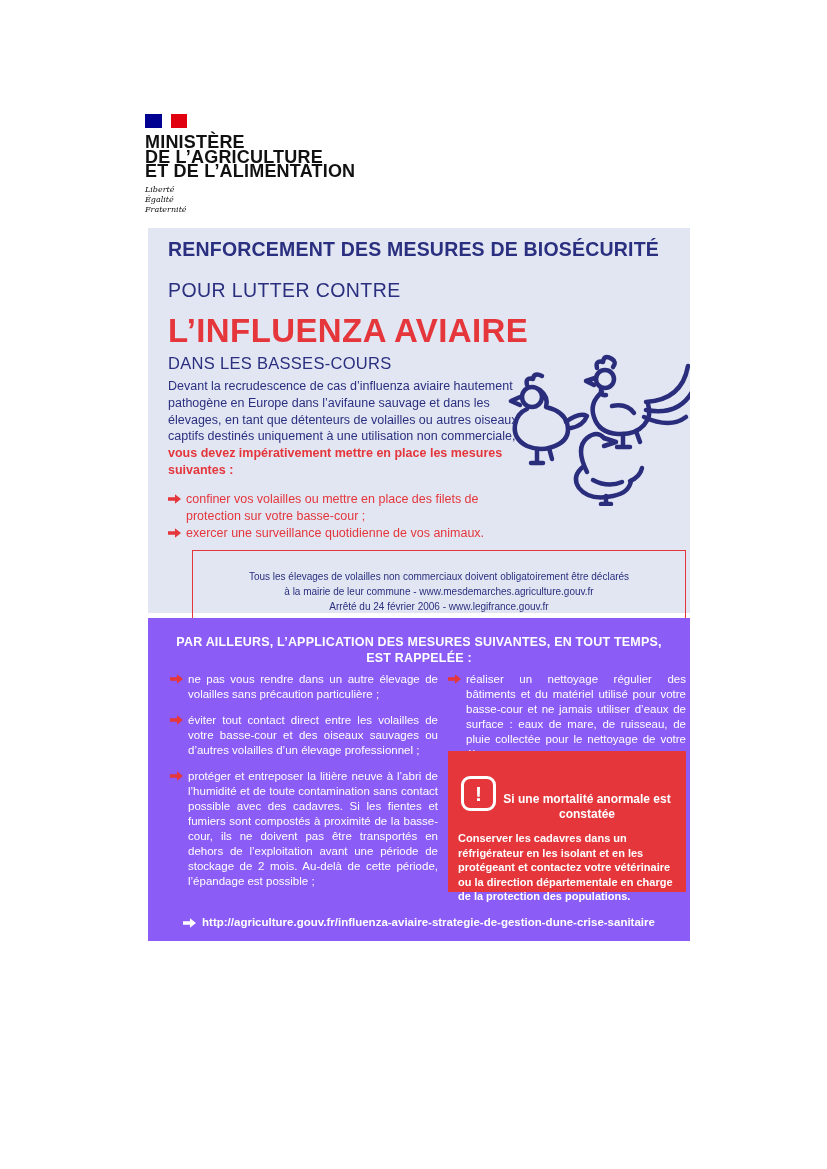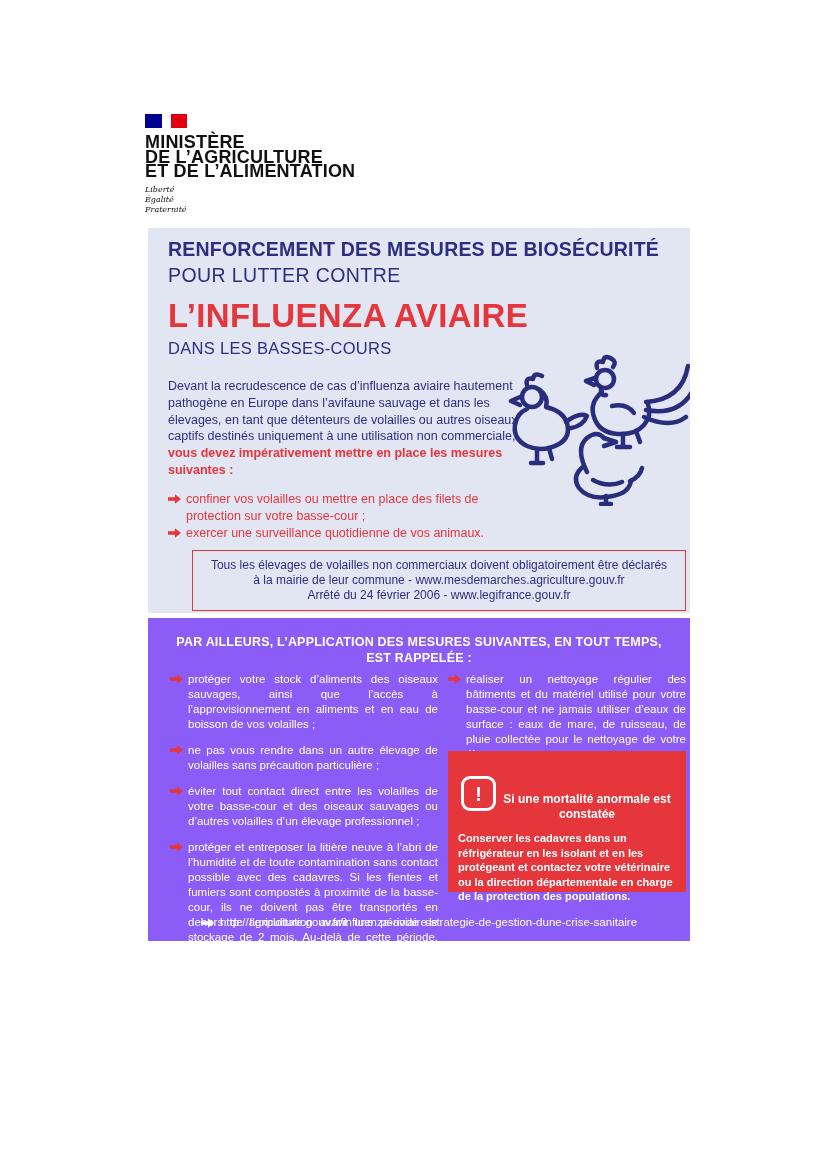--- a/index.html
+++ b/index.html
@@ -14,35 +14,35 @@
   .flag .fr{width:16px;background:#e1000f;}
   .ministry{font-weight:bold;font-size:18px;line-height:14.5px;letter-spacing:.2px;}
   .motto{margin-top:6px;font-family:"DejaVu Serif",serif;font-style:italic;
          font-size:8px;line-height:10px;color:#111;}
 
   
   .panel-light{position:absolute;left:148px;top:228px;width:542px;height:385px;
                background:#e2e6f3;color:#2a2f7f;}
   .titles{position:absolute;left:20px;top:10px;}
   .t1{font-size:19.5px;font-weight:bold;letter-spacing:.2px;color:#2a2f7f;}
-  .t2{font-size:19.5px;font-weight:normal;letter-spacing:.4px;margin-top:3px;}
+  .t2{font-size:19.5px;font-weight:normal;letter-spacing:.4px;margin-top:18px;}
   .t3{font-size:33px;font-weight:bold;letter-spacing:.4px;color:#e4363b;margin-top:10px;}
   .t4{font-size:16.5px;letter-spacing:.3px;margin-top:4px;}
 
   .intro{position:absolute;left:20px;top:150px;width:350px;
          font-size:12.5px;line-height:16.8px;}
   .intro .em{color:#e4363b;font-weight:bold;}
   .ibullets{margin-top:12px;}
   .ibullet{display:flex;color:#e4363b;margin-top:1px;}
   .arr{flex:none;width:13px;height:10px;margin:3px 5px 0 0;}
   .arr svg{display:block;width:13px;height:10px;}
 
   .decl-box{position:absolute;left:44px;top:322px;width:476px;
             border:1.5px solid #e4363b;text-align:center;
-            font-size:12px;line-height:15px;color:#2a2f7f;padding:7px 8px;}
+            font-size:10px;line-height:15px;color:#2a2f7f;padding:18px 8px;}
 
   .birds{position:absolute;right:0;top:126px;}
 
   
   .panel-dark{position:absolute;left:148px;top:618px;width:542px;height:323px;
               background:#8b5cf6;color:#fff;}
   .m-heading{margin:16px auto 0;width:490px;text-align:center;font-weight:bold;
              font-size:12.5px;line-height:16px;letter-spacing:.2px;}
   .col-left{position:absolute;left:22px;top:54px;width:268px;}
   .col-right{position:absolute;left:300px;top:54px;width:238px;}
@@ -58,21 +58,21 @@
               border-radius:9px;display:flex;align-items:center;justify-content:center;
               font-weight:bold;font-size:21px;line-height:1;}
   .alert-title{flex:1;text-align:center;font-weight:bold;font-size:12px;line-height:15px;
                padding-left:4px;margin-top:28px;}
   .alert-body{font-weight:bold;font-size:11px;line-height:14.5px;text-align:left;
               padding:9px 10px 0 10px;}
 
   .link-row{position:absolute;left:0;right:0;bottom:13px;display:flex;
             justify-content:center;align-items:center;font-size:11.5px;color:#fff;}
   .link-row .arr{color:#fff;margin:1px 6px 0 0;}
-  .link-row a{color:#fff;text-decoration:none;}
+  .link-row a{color:#fff;text-decoration:none;font-weight:bold;}
 </style>
 </head>
 <body>
 
 <div class="page">
 
   <div class="logo">
     <div class="flag">
       <div class="fb"></div>
       <div class="fw"></div>
@@ -164,28 +164,20 @@
 
     <div class="m-heading">PAR AILLEURS, L’APPLICATION DES MESURES SUIVANTES, EN TOUT TEMPS, EST RAPPELÉE :</div>
 
     <div class="col-left">
       <div class="mbullet">
         <span class="arr">
           <svg viewBox="0 0 14 10">
               <path d="M0 3.2h7.5V0L14 5 7.5 10V6.8H0z" fill="currentColor"></path>
             </svg>
         </span>
-        <span class="mtext">protéger votre stock d’aliments des oiseaux sauvages, ainsi que l’accès à l’approvisionnement en aliments et en eau de boisson de vos volailles ;</span>
-      </div>
-      <div class="mbullet">
-        <span class="arr">
-          <svg viewBox="0 0 14 10">
-              <path d="M0 3.2h7.5V0L14 5 7.5 10V6.8H0z" fill="currentColor"></path>
-            </svg>
-        </span>
         <span class="mtext">ne pas vous rendre dans un autre élevage de volailles sans précaution particulière ;</span>
       </div>
       <div class="mbullet">
         <span class="arr">
           <svg viewBox="0 0 14 10">
               <path d="M0 3.2h7.5V0L14 5 7.5 10V6.8H0z" fill="currentColor"></path>
             </svg>
         </span>
         <span class="mtext">éviter tout contact direct entre les volailles de votre basse-cour et des oiseaux sauvages ou d’autres volailles d’un élevage professionnel ;</span>
       </div>

